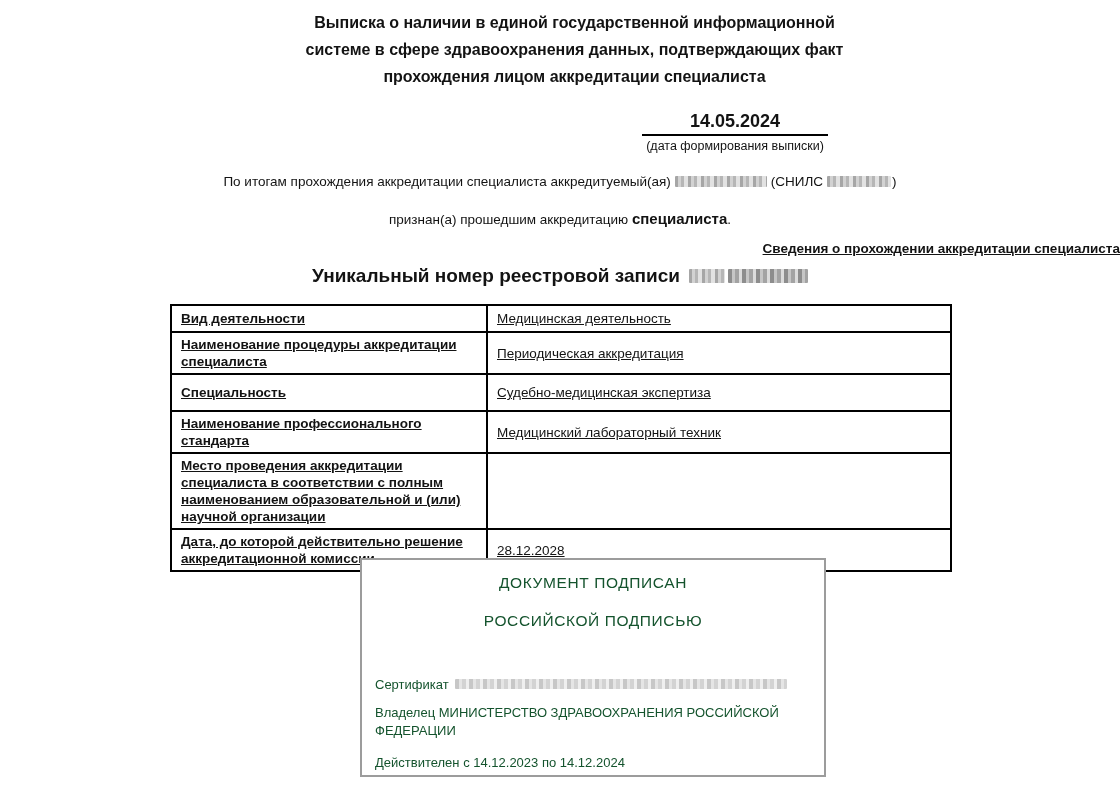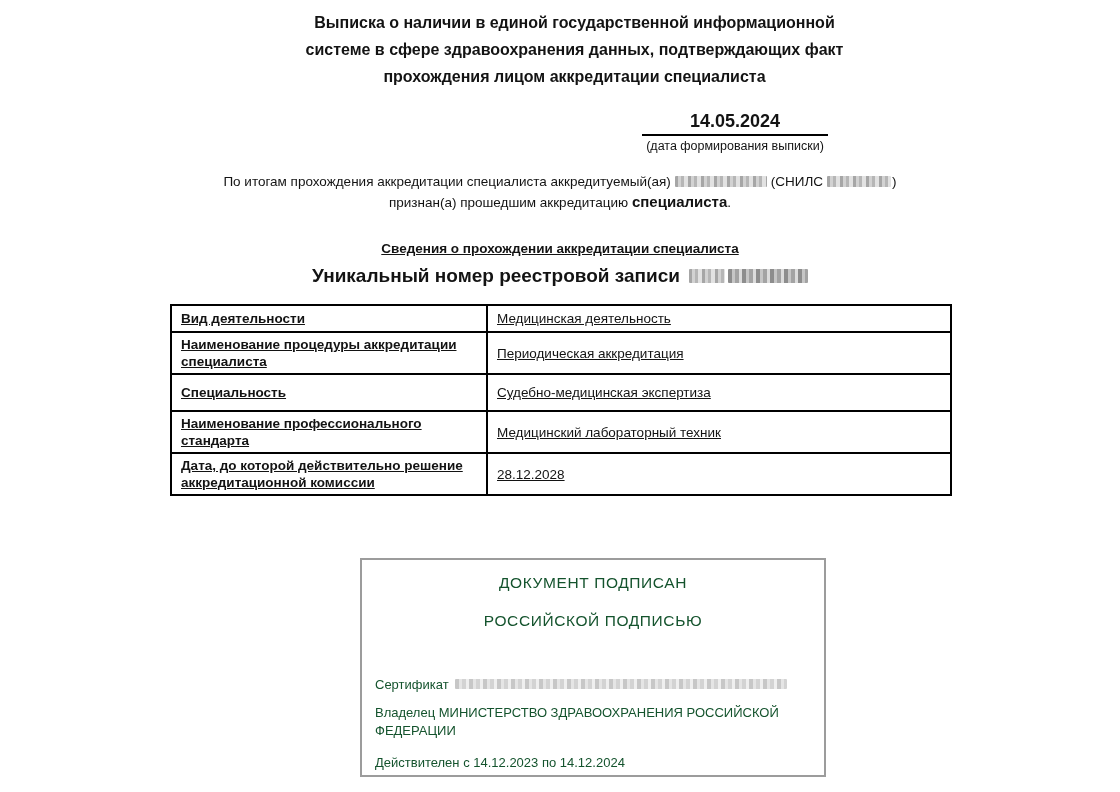--- a/index.html
+++ b/index.html
@@ -14,37 +14,37 @@
     top:9px;left:0;right:0;text-align:center;
     font-size:16px;font-weight:bold;line-height:27px;white-space:pre-line;padding-left:29px;
   }
   
   .date-block{left:642px;top:111px;width:186px;text-align:center;}
   .date-value{font-size:18px;font-weight:bold;padding-bottom:2px;border-bottom:2px solid #000;}
   .date-caption{font-size:12.5px;margin-top:3px;}
   
   .intro{top:172px;left:0;right:0;text-align:center;font-size:13.5px;line-height:19px;}
   .intro .line{display:block;}
-  .intro .line2{margin-top:1px;}
+  .intro .line2{margin-top:18px;}
   .intro b{font-size:15px;}
   
   .redacted{
     display:inline-block;vertical-align:-1px;border-radius:1px;margin:0 4px;
     background:repeating-linear-gradient(90deg,#a6a6a6 0 3px,#d2d2d2 3px 6px,#b6b6b6 6px 9px,#e2e2e2 9px 13px);
   }
   .redacted.name{width:92px;height:11px;}
   .redacted.snils{width:64px;height:11px;margin-right:1px;}
   .redacted.reg1{width:36px;height:14px;margin:0 3px 0 9px;vertical-align:-1px;}
   .redacted.reg2{width:80px;height:14px;margin:0;vertical-align:-1px;
     background:repeating-linear-gradient(90deg,#8d8d8d 0 4px,#c6c6c6 4px 7px,#a3a3a3 7px 11px,#dcdcdc 11px 14px);}
   .redacted.cert{width:332px;height:10px;margin-left:6px;vertical-align:0px;
     background:repeating-linear-gradient(90deg,#c7c7c7 0 4px,#e5e5e5 4px 7px,#d3d3d3 7px 11px,#efefef 11px 14px);}
   
   .section-heading{
-    top:241px;left:0;right:0;text-align:center;
+    top:241px;left:0;right:0;text-align:right;
     font-size:13.5px;font-weight:bold;text-decoration:underline;
   }
   .registry-line{top:265px;left:0;right:0;text-align:center;font-size:19px;font-weight:bold;}
   
   table.acc{border-collapse:collapse;table-layout:fixed;width:782px;}
   .acc-wrap{top:304px;left:170px;}
   table.acc td{
     border:2px solid #000;font-size:13.5px;line-height:17px;
     padding:3px 9px;vertical-align:middle;background:#fff;text-decoration:underline;
   }
@@ -98,20 +98,24 @@
         <td class="val">Периодическая аккредитация</td>
       </tr>
       <tr style="height:37px;">
         <td class="lbl">Специальность</td>
         <td class="val">Судебно-медицинская экспертиза</td>
       </tr>
       <tr style="height:29px;">
         <td class="lbl">Наименование профессионального стандарта</td>
         <td class="val">Медицинский лабораторный техник</td>
       </tr>
+      <tr style="height:60px;">
+        <td class="lbl">Место проведения аккредитации специалиста в соответствии с полным наименованием образовательной и (или) научной организации</td>
+        <td class="val"></td>
+      </tr>
       <tr style="height:40px;">
         <td class="lbl">Дата, до которой действительно решение аккредитационной комиссии</td>
         <td class="val">28.12.2028</td>
       </tr>
     </tbody>
   </table>
 </div>
 
 <div class="abs sig-box">
   <div class="sig-h sig-h1">ДОКУМЕНТ ПОДПИСАН</div>

